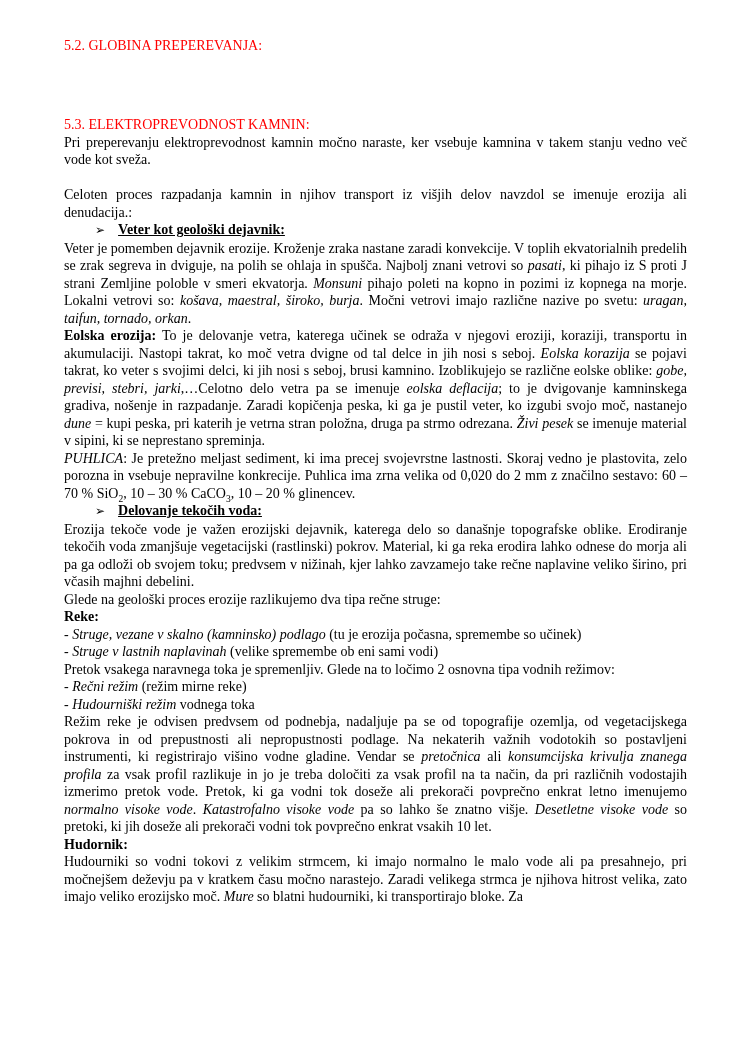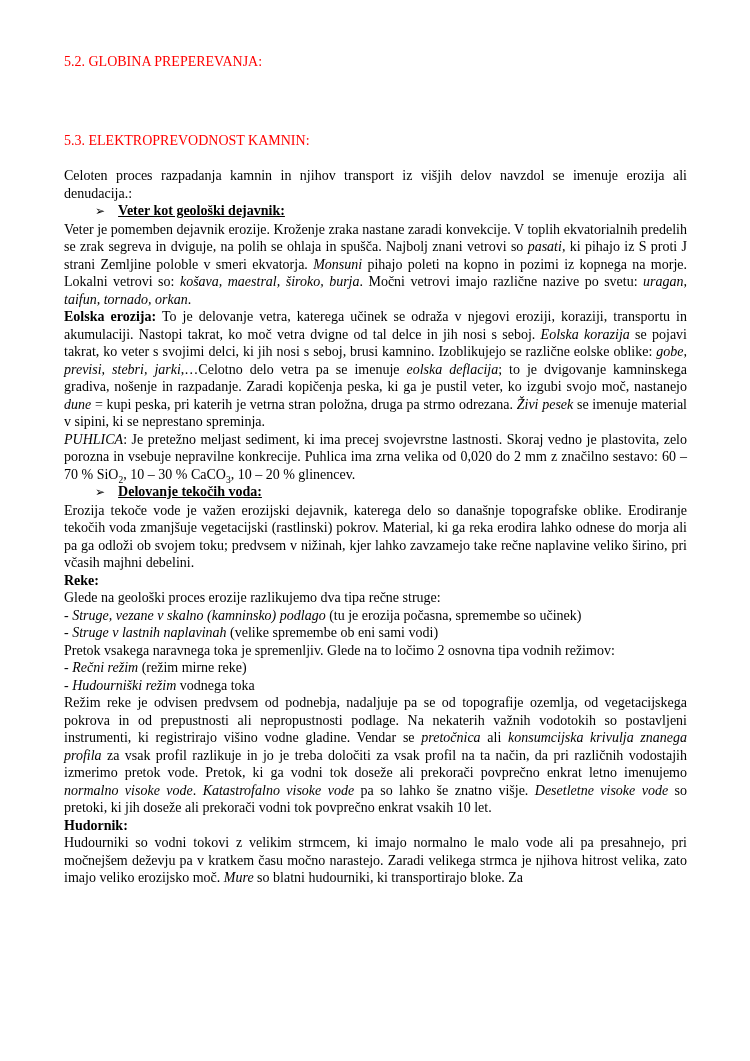--- a/index.html
+++ b/index.html
@@ -12,21 +12,21 @@
     width: 750px;
     height: 1061px;
     background: #ffffff;
     overflow: hidden;
     font-family: "Liberation Serif", "DejaVu Serif", serif;
     color: #000000;
   }
   .content {
     position: absolute;
     left: 64px;
-    top: 53px;
+    top: 37px;
     width: 623px;
     font-size: 14px;
     line-height: 17.5px;
   }
   .block { margin: 0; padding: 0; }
   .paragraph { text-align: justify; }
   .heading { text-align: left; }
   .blank { height: 17.5px; }
   .bullet { padding-left: 31px; text-align: left; }
   .arrow {
@@ -42,30 +42,31 @@
   sub.run { font-size: 0.68em; line-height: 0; }
 </style>
 </head>
 <body>
 
 <div class="page">
   <div class="content">
       <div class="block heading" style="color: rgb(255, 0, 0);"><span class="run">5.2. GLOBINA PREPEREVANJA:</span></div>
       <div class="block blank"></div>
       <div class="block heading" style="color: rgb(255, 0, 0); margin-top: 44px;"><span class="run">5.3. ELEKTROPREVODNOST KAMNIN:</span></div>
+      <div class="block paragraph"><span class="run">Pri preperevanju elektroprevodnost kamnin močno naraste, ker vsebuje kamnina v  takem stanju vedno več vode kot sveža.</span></div>
       <div class="block blank"></div>
       <div class="block paragraph"><span class="run">Celoten proces razpadanja kamnin in njihov transport iz višjih delov navzdol se imenuje erozija ali denudacija.:</span></div>
       <div class="block bullet"><span class="arrow">➢</span><span class="run b u">Veter kot geološki dejavnik:</span></div>
       <div class="block paragraph"><span class="run">Veter je pomemben dejavnik erozije. Kroženje zraka nastane zaradi konvekcije. V toplih ekvatorialnih predelih se zrak segreva in dviguje, na polih se ohlaja in spušča. Najbolj znani vetrovi so </span><span class="run i">pasati</span><span class="run">, ki pihajo iz S proti J strani Zemljine poloble v smeri ekvatorja. </span><span class="run i">Monsuni</span><span class="run"> pihajo poleti na kopno in pozimi iz kopnega na morje. Lokalni vetrovi so: </span><span class="run i">košava, maestral, široko, burja</span><span class="run">. Močni vetrovi imajo različne nazive po svetu: </span><span class="run i">uragan, taifun, tornado, orkan</span><span class="run">.</span></div>
       <div class="block paragraph"><span class="run b">Eolska erozija:</span><span class="run"> To je delovanje vetra, katerega učinek se odraža v njegovi eroziji, koraziji, transportu in akumulaciji. Nastopi takrat, ko moč vetra dvigne od tal delce in jih nosi s seboj. </span><span class="run i">Eolska korazija</span><span class="run"> se pojavi takrat, ko veter s svojimi delci, ki jih nosi s seboj, brusi kamnino. Izoblikujejo se različne eolske oblike: </span><span class="run i">gobe, previsi, stebri, jarki</span><span class="run">,…Celotno delo vetra pa se imenuje </span><span class="run i">eolska deflacija</span><span class="run">; to je dvigovanje kamninskega gradiva, nošenje in razpadanje. Zaradi kopičenja peska, ki ga je pustil veter, ko izgubi svojo moč, nastanejo </span><span class="run i">dune</span><span class="run"> = kupi peska, pri katerih je vetrna stran položna, druga pa strmo odrezana. </span><span class="run i">Živi pesek</span><span class="run"> se imenuje material v sipini, ki se neprestano spreminja.</span></div>
       <div class="block paragraph"><span class="run i">PUHLICA</span><span class="run">: Je pretežno meljast sediment, ki ima precej svojevrstne lastnosti. Skoraj vedno je plastovita, zelo porozna in vsebuje nepravilne konkrecije. Puhlica ima zrna velika od 0,020 do 2 mm z značilno sestavo: 60 – 70 % SiO</span><sub class="run">2</sub><span class="run">, 10 – 30 % CaCO</span><sub class="run">3</sub><span class="run">, 10 – 20 % glinencev.</span></div>
       <div class="block bullet"><span class="arrow">➢</span><span class="run b u">Delovanje tekočih voda:</span></div>
       <div class="block paragraph"><span class="run">Erozija tekoče vode je važen erozijski dejavnik, katerega delo so današnje topografske oblike. Erodiranje tekočih voda zmanjšuje vegetacijski (rastlinski) pokrov. Material, ki ga reka erodira lahko odnese do morja ali pa ga odloži ob svojem toku; predvsem v nižinah, kjer lahko zavzamejo take rečne naplavine veliko širino, pri včasih majhni debelini.</span></div>
+      <div class="block paragraph"><span class="run">Glede na geološki proces erozije razlikujemo dva tipa rečne struge:</span></div>
       <div class="block paragraph"><span class="run b">Reke:</span></div>
-      <div class="block paragraph"><span class="run">Glede na geološki proces erozije razlikujemo dva tipa rečne struge:</span></div>
       <div class="block paragraph"><span class="run">- </span><span class="run i">Struge, vezane v skalno (kamninsko) podlago</span><span class="run"> (tu je erozija počasna, spremembe so učinek)</span></div>
       <div class="block paragraph"><span class="run">- </span><span class="run i">Struge v lastnih naplavinah</span><span class="run"> (velike spremembe ob eni sami vodi)</span></div>
       <div class="block paragraph"><span class="run">Pretok vsakega naravnega toka je spremenljiv. Glede na to ločimo 2 osnovna tipa vodnih režimov:</span></div>
       <div class="block paragraph"><span class="run">- </span><span class="run i">Rečni režim</span><span class="run"> (režim mirne reke)</span></div>
       <div class="block paragraph"><span class="run">- </span><span class="run i">Hudourniški režim</span><span class="run"> vodnega toka</span></div>
       <div class="block paragraph"><span class="run">Režim reke je odvisen predvsem od podnebja, nadaljuje pa se od topografije ozemlja, od vegetacijskega pokrova in od prepustnosti ali nepropustnosti podlage. Na nekaterih važnih vodotokih so postavljeni instrumenti, ki registrirajo višino vodne gladine. Vendar se </span><span class="run i">pretočnica</span><span class="run"> ali </span><span class="run i">konsumcijska krivulja znanega profila</span><span class="run"> za vsak profil razlikuje in jo je treba določiti za vsak profil na ta način, da pri različnih vodostajih izmerimo pretok vode. Pretok, ki ga vodni tok doseže ali prekorači povprečno enkrat letno imenujemo </span><span class="run i">normalno visoke vode</span><span class="run">. </span><span class="run i">Katastrofalno visoke vode</span><span class="run"> pa so lahko še znatno višje. </span><span class="run i">Desetletne visoke vode</span><span class="run"> so pretoki, ki jih doseže ali prekorači vodni tok povprečno enkrat vsakih 10 let.</span></div>
       <div class="block paragraph"><span class="run b">Hudornik:</span></div>
       <div class="block paragraph"><span class="run">Hudourniki so vodni tokovi z velikim strmcem, ki imajo normalno le malo vode ali pa presahnejo, pri močnejšem deževju pa v kratkem času močno narastejo. Zaradi velikega strmca je njihova hitrost velika, zato imajo veliko erozijsko moč. </span><span class="run i">Mure</span><span class="run"> so blatni hudourniki, ki transportirajo bloke. Za</span></div>
     </div>
 </div>

